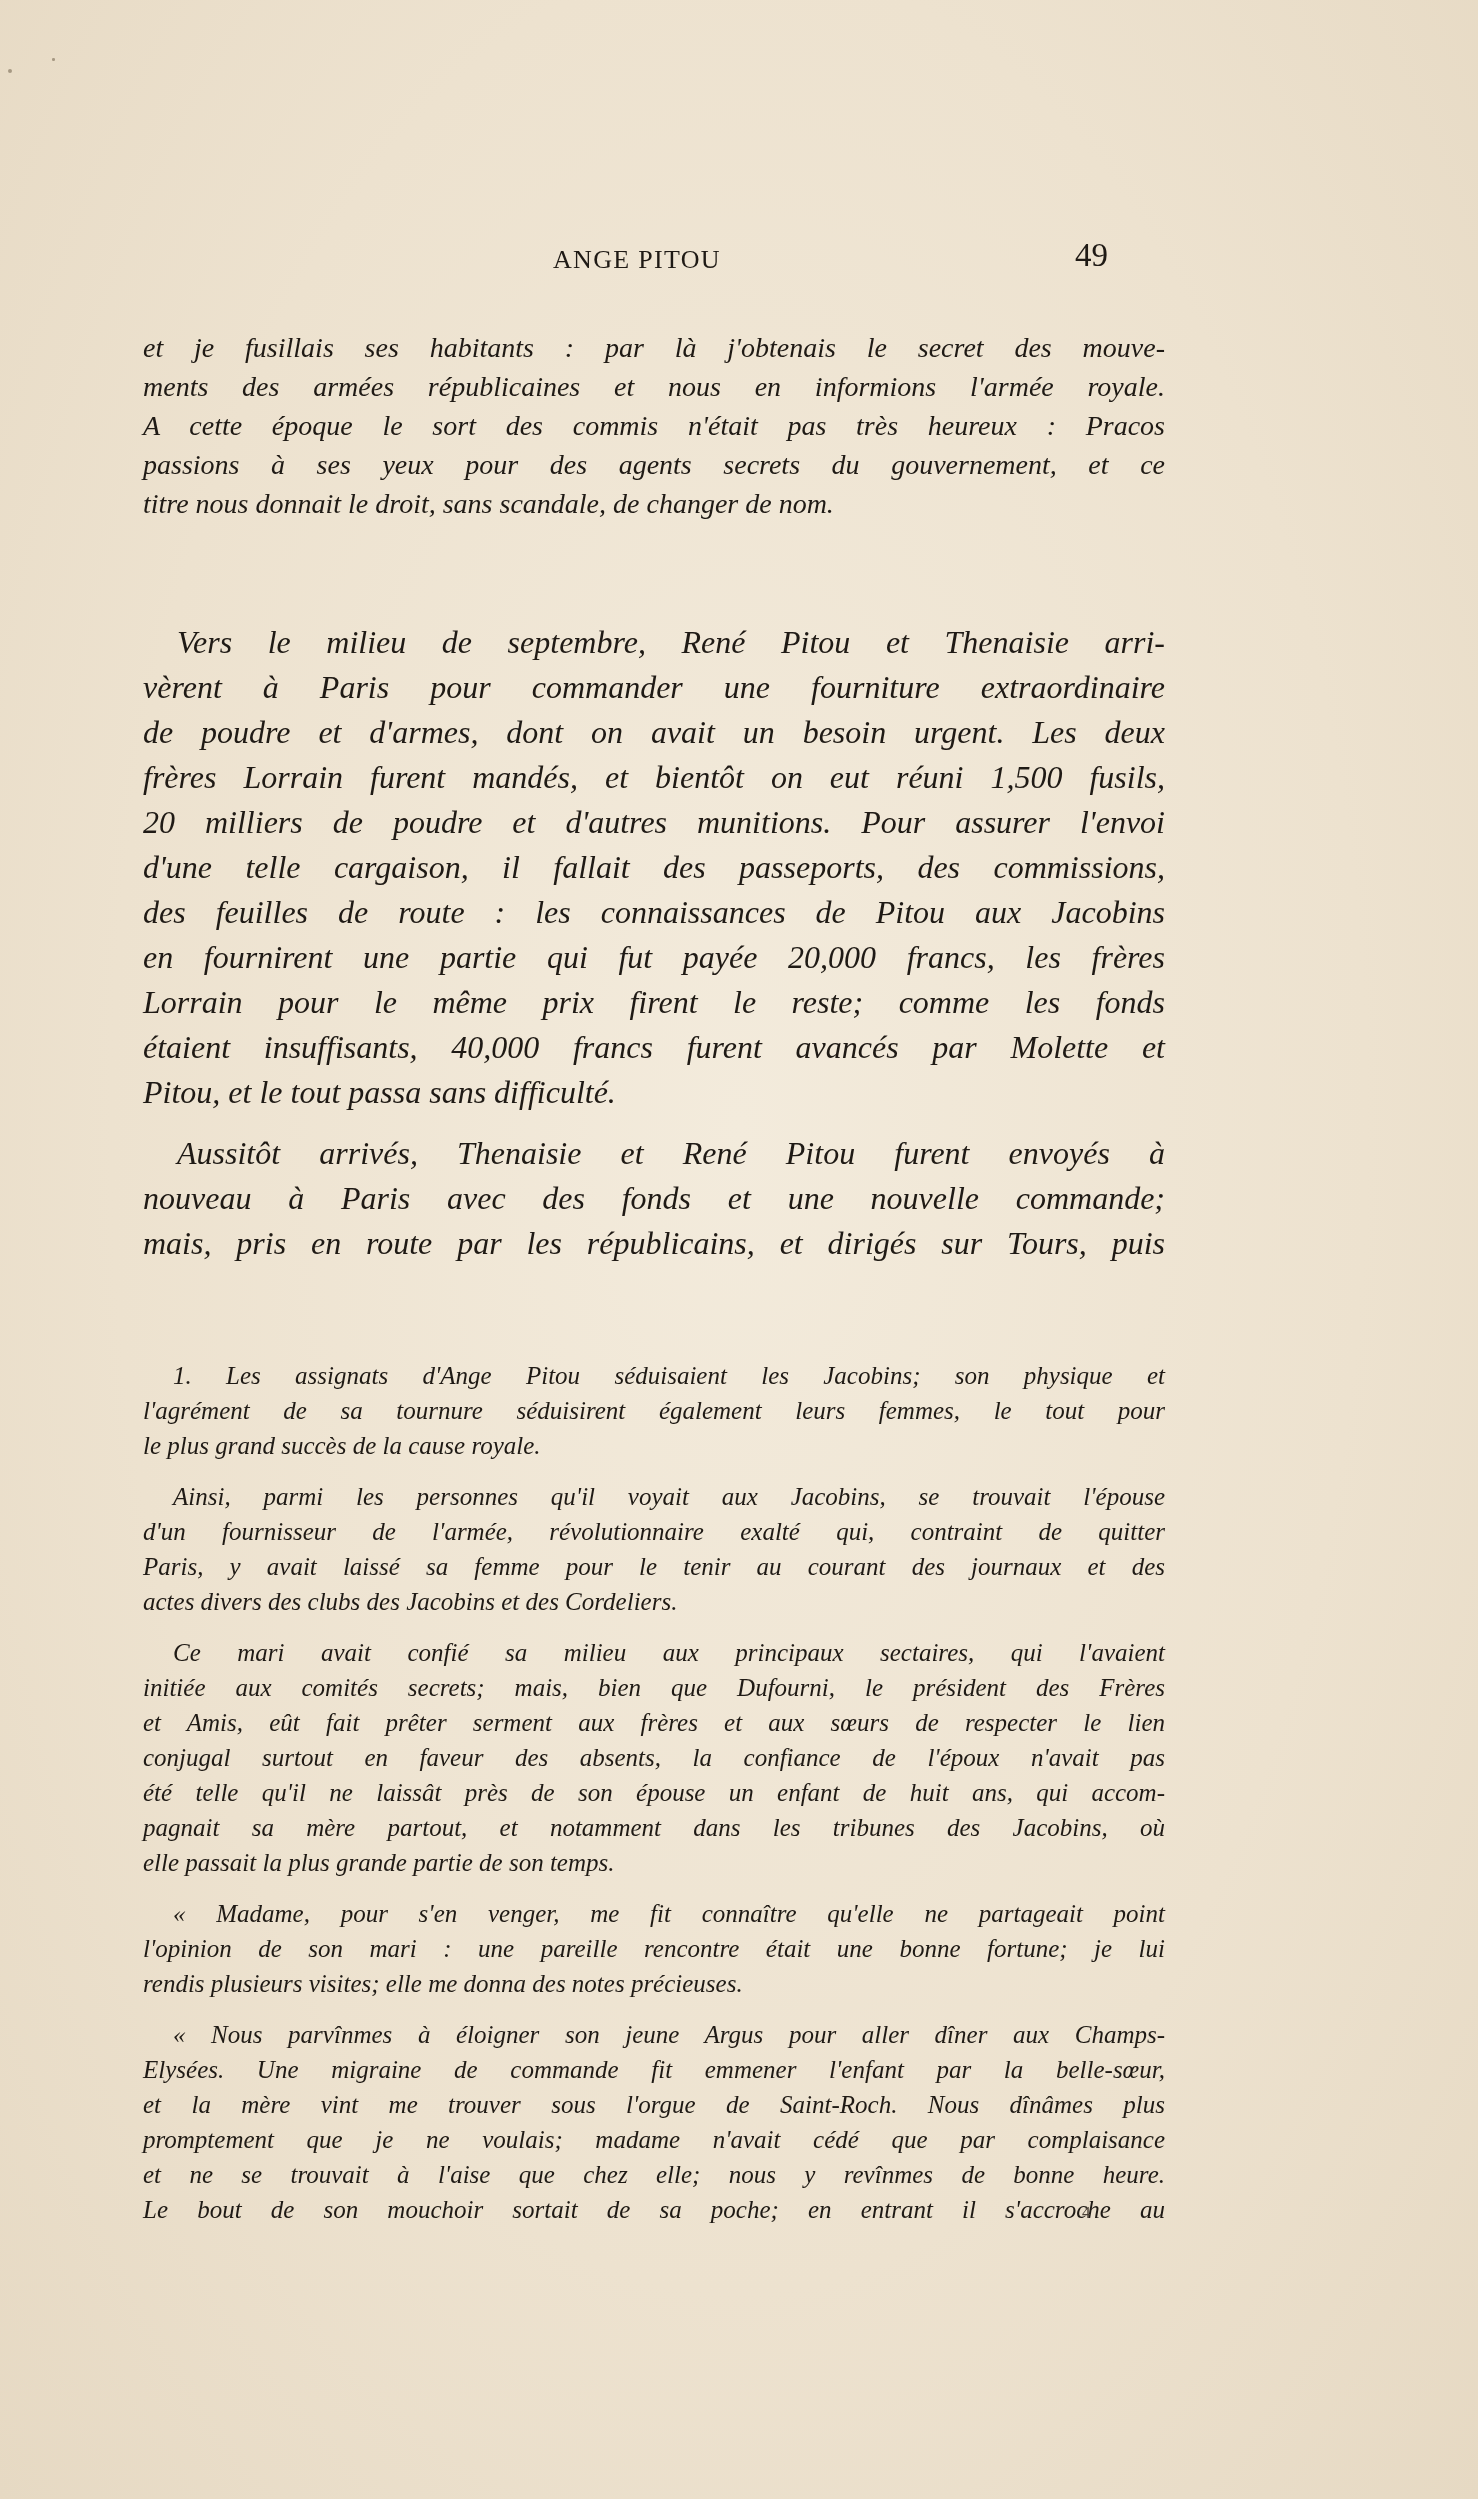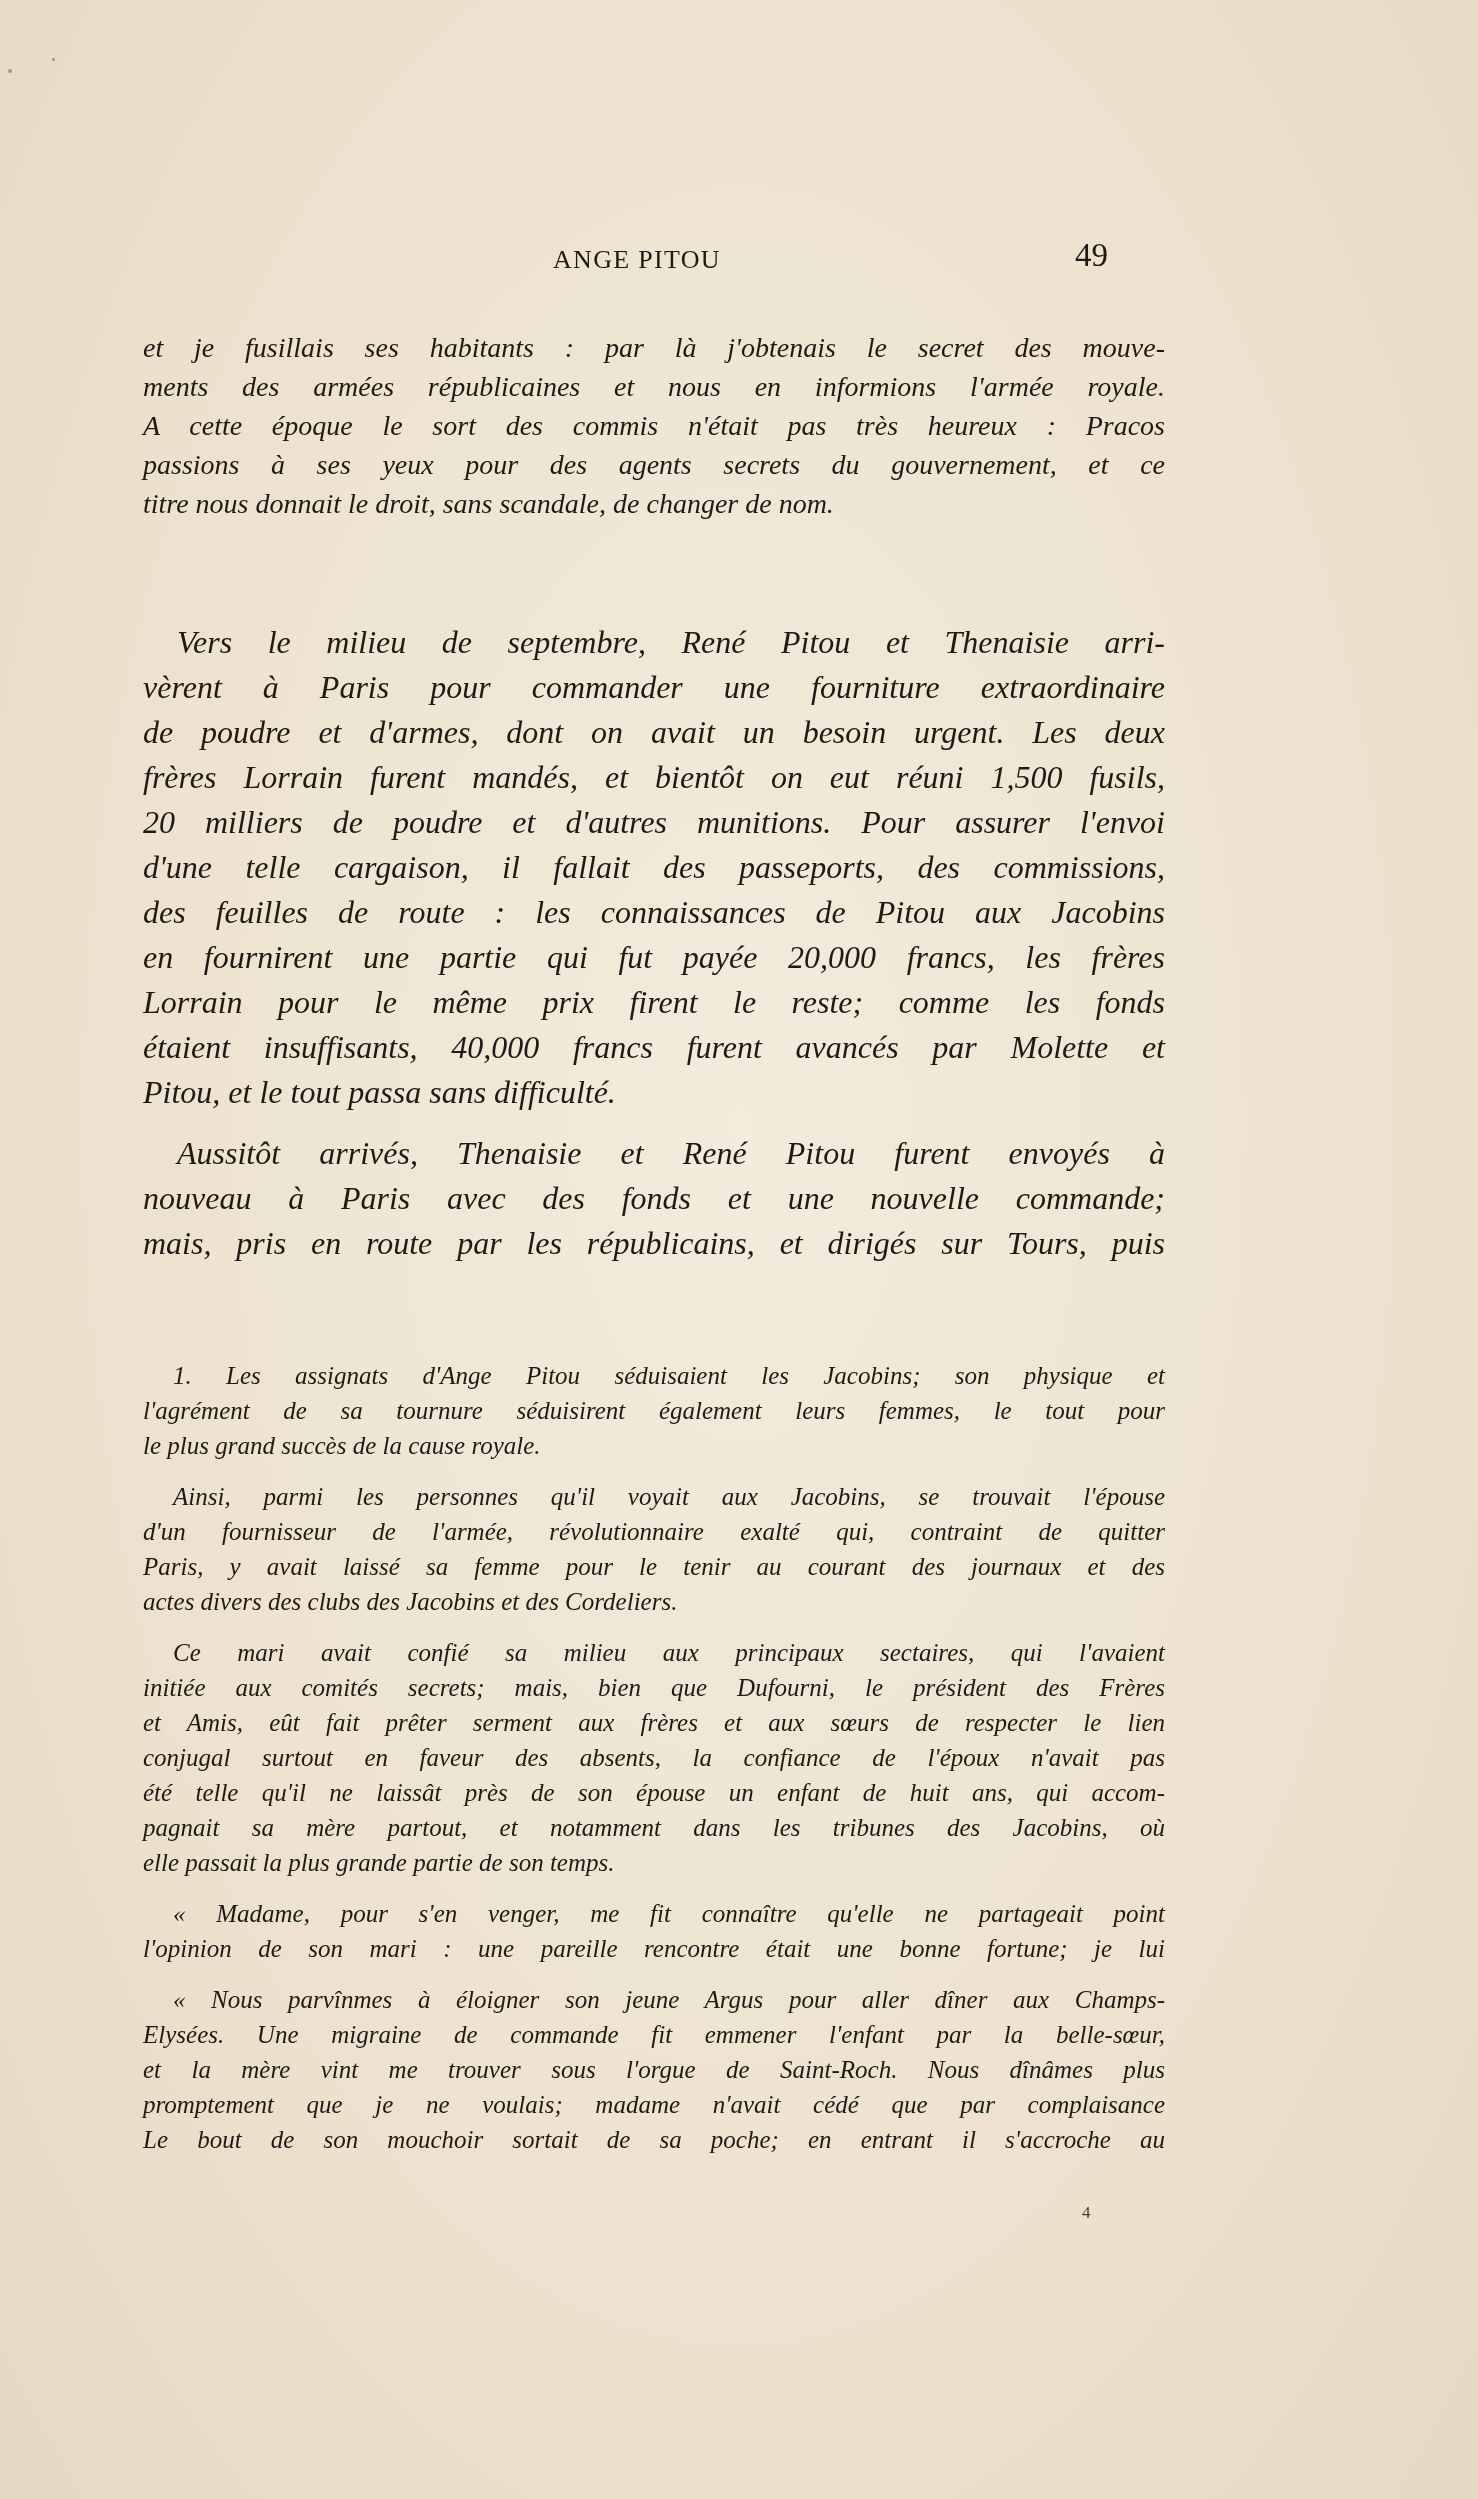--- a/index.html
+++ b/index.html
@@ -96,26 +96,28 @@
     <span class="ln">initiée aux comités secrets; mais, bien que Dufourni, le président des Frères</span>
     <span class="ln">et Amis, eût fait prêter serment aux frères et aux sœurs de respecter le lien</span>
     <span class="ln">conjugal surtout en faveur des absents, la confiance de l'époux n'avait pas</span>
     <span class="ln">été telle qu'il ne laissât près de son épouse un enfant de huit ans, qui accom-</span>
     <span class="ln">pagnait sa mère partout, et notamment dans les tribunes des Jacobins, où</span>
     <span class="ln last">elle passait la plus grande partie de son temps.</span>
   </p>
   <p class="p">
     <span class="ln indent">« Madame, pour s'en venger, me fit connaître qu'elle ne partageait point</span>
     <span class="ln">l'opinion de son mari : une pareille rencontre était une bonne fortune; je lui</span>
+    <span class="ln last">rendis plusieurs visites; elle me donna des notes précieuses.</span>
   </p>
   <p class="p">
     <span class="ln indent">« Nous parvînmes à éloigner son jeune Argus pour aller dîner aux Champs-</span>
     <span class="ln">Elysées. Une migraine de commande fit emmener l'enfant par la belle-sœur,</span>
     <span class="ln">et la mère vint me trouver sous l'orgue de Saint-Roch. Nous dînâmes plus</span>
     <span class="ln">promptement que je ne voulais; madame n'avait cédé que par complaisance</span>
+    <span class="ln">et ne se trouvait à l'aise que chez elle; nous y revînmes de bonne heure.</span>
     <span class="ln">Le bout de son mouchoir sortait de sa poche; en entrant il s'accroche au</span>
   </p>
 </div>
 
 <span class="sig">4</span>
 <span class="spec" style="left:8px;top:69px;"></span>
 <span class="spec" style="left:52px;top:58px;width:2.6px;height:2.6px;"></span>
 
 
 </body></html>

